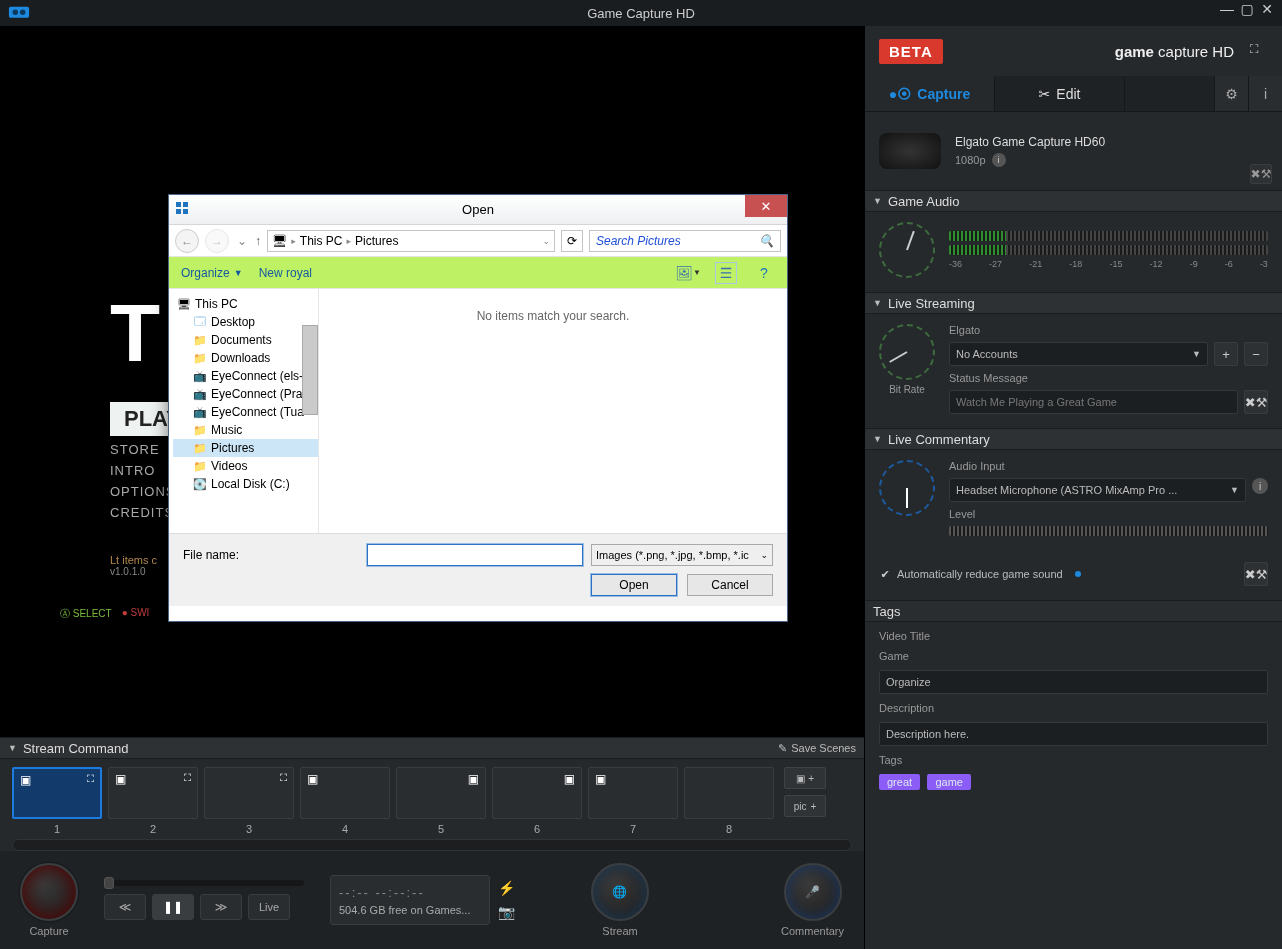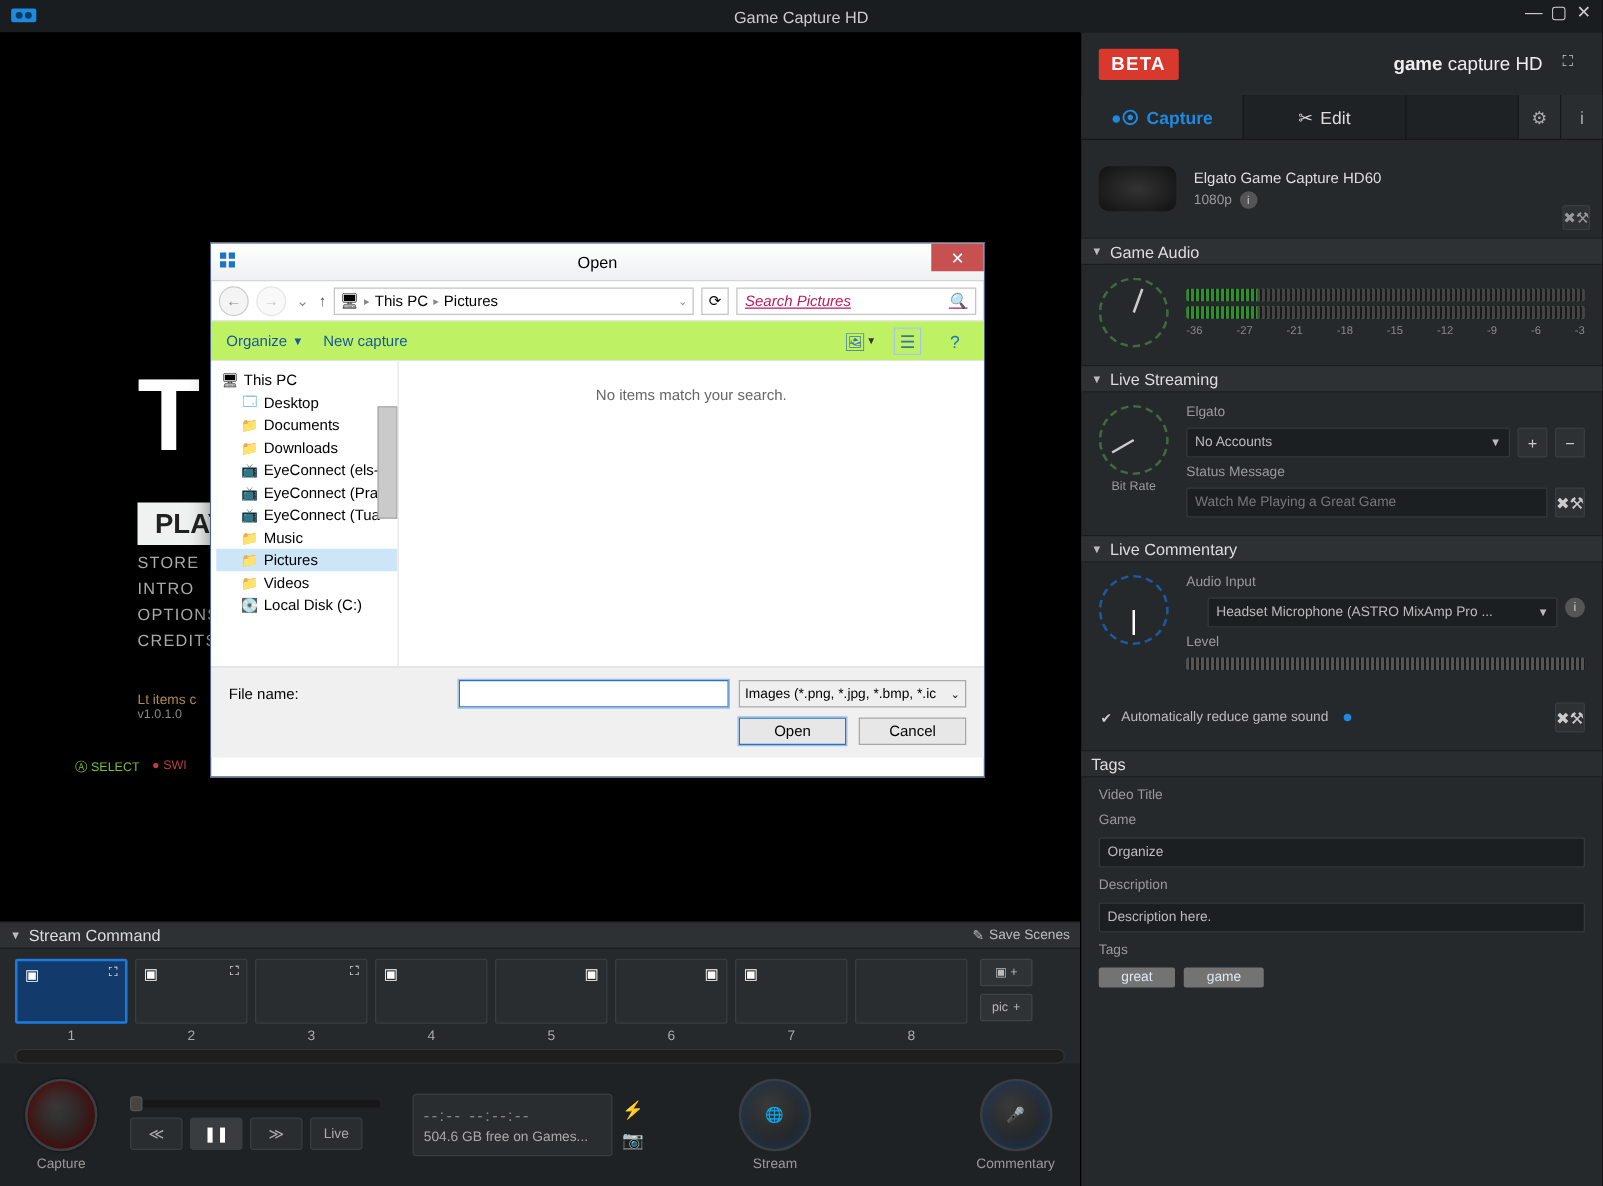--- a/index.html
+++ b/index.html
@@ -33,21 +33,21 @@
 .opendlg { position: absolute; left: 168px; top: 168px; width: 620px; height: 428px; background: #fff; border: 1px solid #4b6586; box-shadow: 0 4px 16px rgba(0,0,0,.5); font-size: 12px; color: #000; }
 .opendlg .od-titlebar { height: 30px; background: linear-gradient(#fff, #eef0f2); display: flex; align-items: center; position: relative; border-bottom: 1px solid #d6d6d6;}
 .opendlg .od-titlebar .od-icon { width: 18px; height: 18px; margin-left: 6px; color:#1e74c0;}
 .opendlg .od-titlebar .od-title { position: absolute; left: 50%; transform: translateX(-50%); font-size: 13px; }
 .opendlg .od-close { position: absolute; right: 0; top: 0; width: 42px; height: 22px; background: #c75050; color: #fff; display: flex; align-items: center; justify-content: center; cursor: pointer; font-size: 13px; }
 .opendlg .od-address { height: 32px; display: flex; align-items: center; padding: 0 6px; gap: 6px; border-bottom: 1px solid #e5e5e5; }
 .opendlg .navbtn { width: 24px; height: 24px; border: 1px solid #ccc; border-radius: 12px; display:flex; align-items:center; justify-content:center; color:#888; background:#f4f4f4;}
 .opendlg .pathbox { flex: 1; height: 22px; border: 1px solid #c4c4c4; display: flex; align-items: center; padding: 0 4px; gap: 4px; font-size: 12px; background:#fff;}
 .opendlg .pathbox .sep { color: #888; font-size:9px; }
 .opendlg .refresh { width: 22px; height: 22px; border: 1px solid #c4c4c4; display:flex; align-items:center; justify-content:center; background:#fff;}
-.opendlg .searchbox { width: 192px; height: 22px; border: 1px solid #c4c4c4; display: flex; align-items: center; justify-content:space-between; padding: 0 6px; color: #be185d; font-style: italic; background:#fff; font-size:12px;text-decoration:underline;}
+.opendlg .searchbox { width: 192px; height: 22px; border: 1px solid #c4c4c4; display: flex; align-items: center; justify-content:space-between; padding: 0 6px; color: #1d4ed8; font-style: italic; background:#fff; font-size:12px;}
 .opendlg .od-toolbar { height: 32px; display: flex; align-items: center; padding: 0 12px; gap: 16px; border-bottom: 1px solid #e5e5e5; background:#bef264;}
 .opendlg .od-toolbar .link { color: #14599f; cursor: pointer; display:flex; align-items:center; gap:4px;}
 .opendlg .od-toolbar .spacer { flex: 1; }
 .opendlg .od-toolbar .tb-icon { width: 22px; height: 22px; display:flex; align-items:center; justify-content:center; cursor:pointer; color:#3b72ac; font-size:14px;}
 .opendlg .od-body { display: flex; height: 244px; background:#fff;}
 .opendlg .od-tree { width: 150px; border-right: 1px solid #e5e5e5; overflow-y: auto; padding: 6px 0 6px 4px; position:relative;}
 .opendlg .od-tree .scrollthumb { position:absolute; right:0; top:36px; width:16px; height:90px; background:#cacaca; border:1px solid #a9a9a9;}
 .opendlg .od-tree .tree-item { display:flex; align-items:center; gap:4px; padding:2px 4px; font-size:12px; white-space:nowrap; cursor:pointer;}
 .opendlg .od-tree .tree-item.sub { padding-left: 20px; }
 .opendlg .od-tree .tree-item.sel { background:#cde6f7; }
@@ -129,21 +129,21 @@
 .fields { flex:1; display:flex; flex-direction:column; gap:6px;}
 .flabel { font-size:11px; color:#999;}
 .fselect, .finput { height:24px; background:#1c1f21; border:1px solid #34383b; color:#bbb; padding:0 6px; display:flex; align-items:center; justify-content:space-between; font-size:11px; border-radius:2px;}
 .mini-icon-btn { width:24px; height:24px; background:#2e3134; border:1px solid #3a3d40; display:flex; align-items:center; justify-content:center; color:#ccc; cursor:pointer; border-radius:2px; font-size:13px;}
 .acc-row { display:flex; gap:6px;}
 .chk-row { display:flex; align-items:center; gap:6px; font-size:11px; color:#bbb; margin-top:8px;}
 .chk-row .chk { width:12px; height:12px; display:flex; align-items:center; justify-content:center; color:#ccc;}
 .dot { width:6px; height:6px; border-radius:3px; background:#1d8ae0; margin-left:6px;}
 
 .tags-body { padding:8px 14px 14px 14px; display:flex; flex-direction:column; gap:8px; }
-.tag-chip { display:inline-flex; align-items:center; background:#737373; color:#dde8f2; font-size:11px; padding:2px 18px; border-radius:2px; margin-right:4px;}
+.tag-chip { display:inline-flex; align-items:center; background:#8b5cf6; color:#dde8f2; font-size:11px; padding:2px 8px; border-radius:2px; margin-right:4px;}
 
 svg { display:block;}
 </style>
 </head>
 <body>
 
 <div class="titlebar">
   <span class="app-icon">
     <svg viewBox="0 0 24 18">
         <rect x="1" y="3" width="22" height="12" rx="2" fill="#1d8ae0"></rect>
@@ -211,21 +211,21 @@
           <div class="searchbox">
             <span>Search Pictures</span>
             <span>🔍</span>
           </div>
         </div>
         <div class="od-toolbar">
           <span class="link">
               <span>Organize</span> 
               <span style="font-size:9px;">▼</span>
             </span>
-          <span class="link">New capture</span>
+          <span class="link">New royal</span>
           <span class="spacer"></span>
           <span class="tb-icon">🖼 <span style="font-size:8px;color:#333;">▼</span></span>
           <span class="tb-icon" style="border:1px solid #a9c7e6;">☰</span>
           <span class="tb-icon" style="color:#1e74c0;">?</span>
         </div>
         <div class="od-body">
           <div class="od-tree">
             <div class="scrollthumb"></div>
             <div class="tree-item">
                 <span class="ticon">🖥</span>
@@ -509,21 +509,21 @@
       <div class="body lc-row" style="flex-direction:column;">
         <div style="display:flex; gap:14px;">
           <div class="dial-col">
             <div class="dial blue">
                 <div class="needle" style="transform:translate(-50%,0) rotate(0deg);background:#fff;"></div>
               </div>
           </div>
           <div class="fields">
             <div class="flabel">Audio Input</div>
             <div class="acc-row">
-              <div class="fselect" style="flex:1;margin-left:17px;">
+              <div class="fselect" style="flex:1;">
                   <span>Headset Microphone (ASTRO MixAmp Pro ...</span>
                   <span style="font-size:9px;">▼</span>
                 </div>
               <span style="width:16px;height:16px;border-radius:8px;background:#555;display:inline-flex;align-items:center;justify-content:center;color:#ccc;font-size:10px;">i</span>
             </div>
             <div class="flabel">Level</div>
             <div class="meter-bar" style="background:repeating-linear-gradient(90deg,#555 0 2px,#1a1a1a 2px 4px);"></div>
           </div>
         </div>
         <div class="chk-row">

